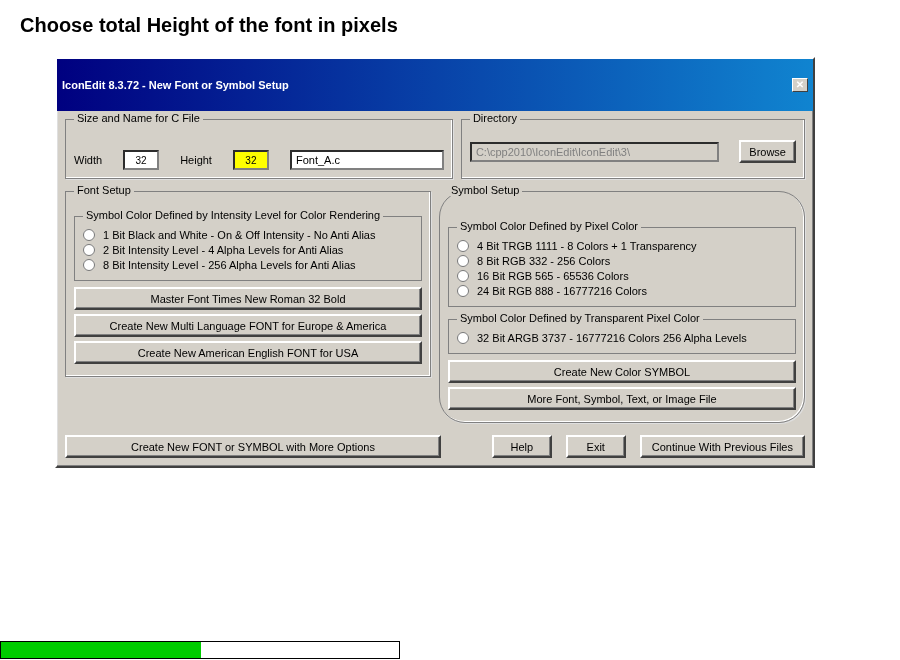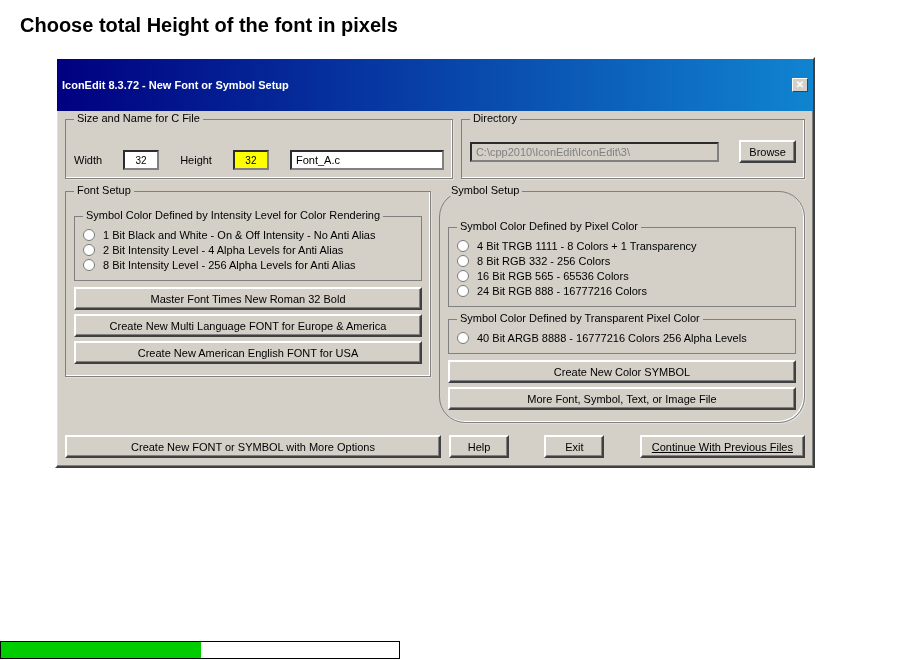--- a/index.html
+++ b/index.html
@@ -298,37 +298,37 @@
                 <span>24 Bit RGB 888 - 16777216 Colors</span>
               </div>
             </div>
           </div>
 
           <div class="nested-group">
             <span class="nested-group-title">Symbol Color Defined by Transparent Pixel Color</span>
             <div class="radio-group">
               <div class="radio-item">
                 <input type="radio" name="transparent" style="">
-                <span>40 Bit ARGB 8888 - 16777216 Colors 256 Alpha Levels</span>
+                <span>32 Bit ARGB 3737 - 16777216 Colors 256 Alpha Levels</span>
               </div>
             </div>
           </div>
 
           <div class="win-button full-width-button" style="margin-bottom:4px;">Create New Color SYMBOL</div>
           <div class="win-button full-width-button">More Font, Symbol, Text, or Image File</div>
 
         </div>
       </div>
 
       <div class="dialog-row" style="margin-bottom:0; align-items:center;">
         <div class="win-button" style="flex:1;">Create New FONT or SYMBOL with More Options</div>
-        <div style="flex:1; display:flex; justify-content:space-between; gap:3px;">
+        <div style="flex:1; display:flex; justify-content:flex-end; gap:14px;">
           <div class="win-button small-button">Help</div>
           <div class="win-button small-button">Exit</div>
-          <div class="win-button" style="padding: 3px 10px; text-decoration: underline;">Continue With Previous Files</div>
+          <div class="win-button" style="padding: 3px 10px;">Continue With Previous Files</div>
         </div>
       </div>
 
     </div>
   </div>
 </div>
 
 <div style="position:fixed; bottom:0; left:0; width:100%; height:20px; background:#fff;">
   <div style="width:400px; height:18px; background:#fff; border:1px solid #000; margin:1px 0;">
     <div style="height:100%; width:200px; background:#00cc00;"></div>

